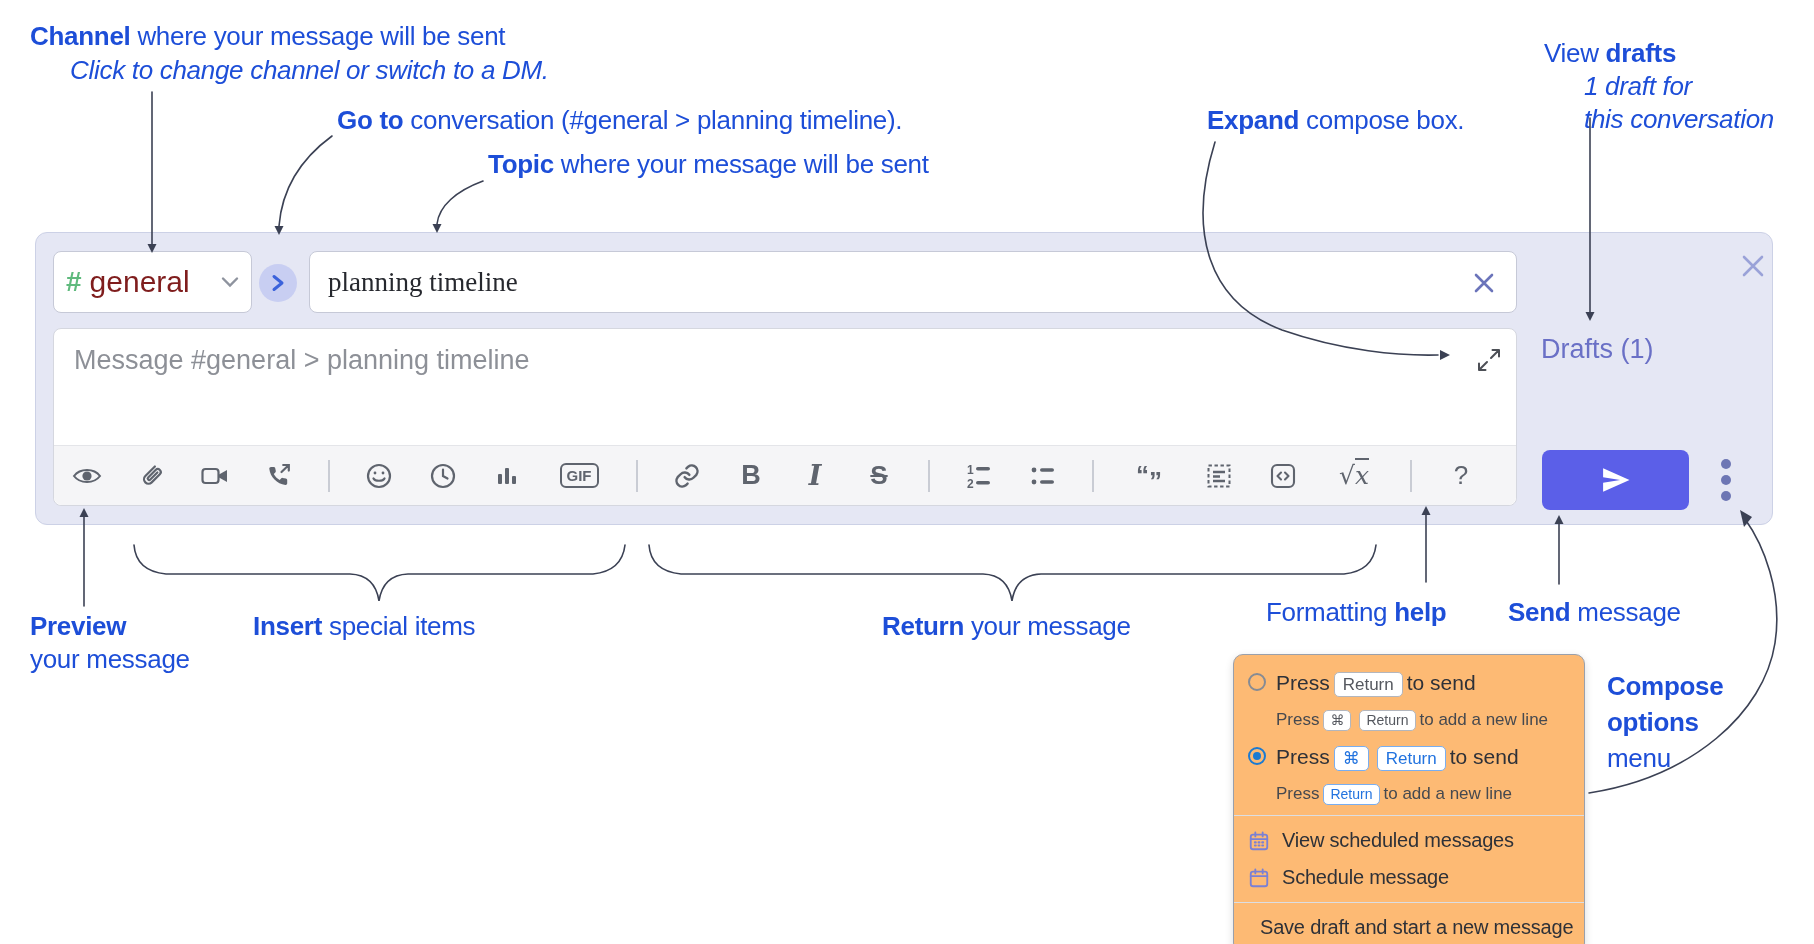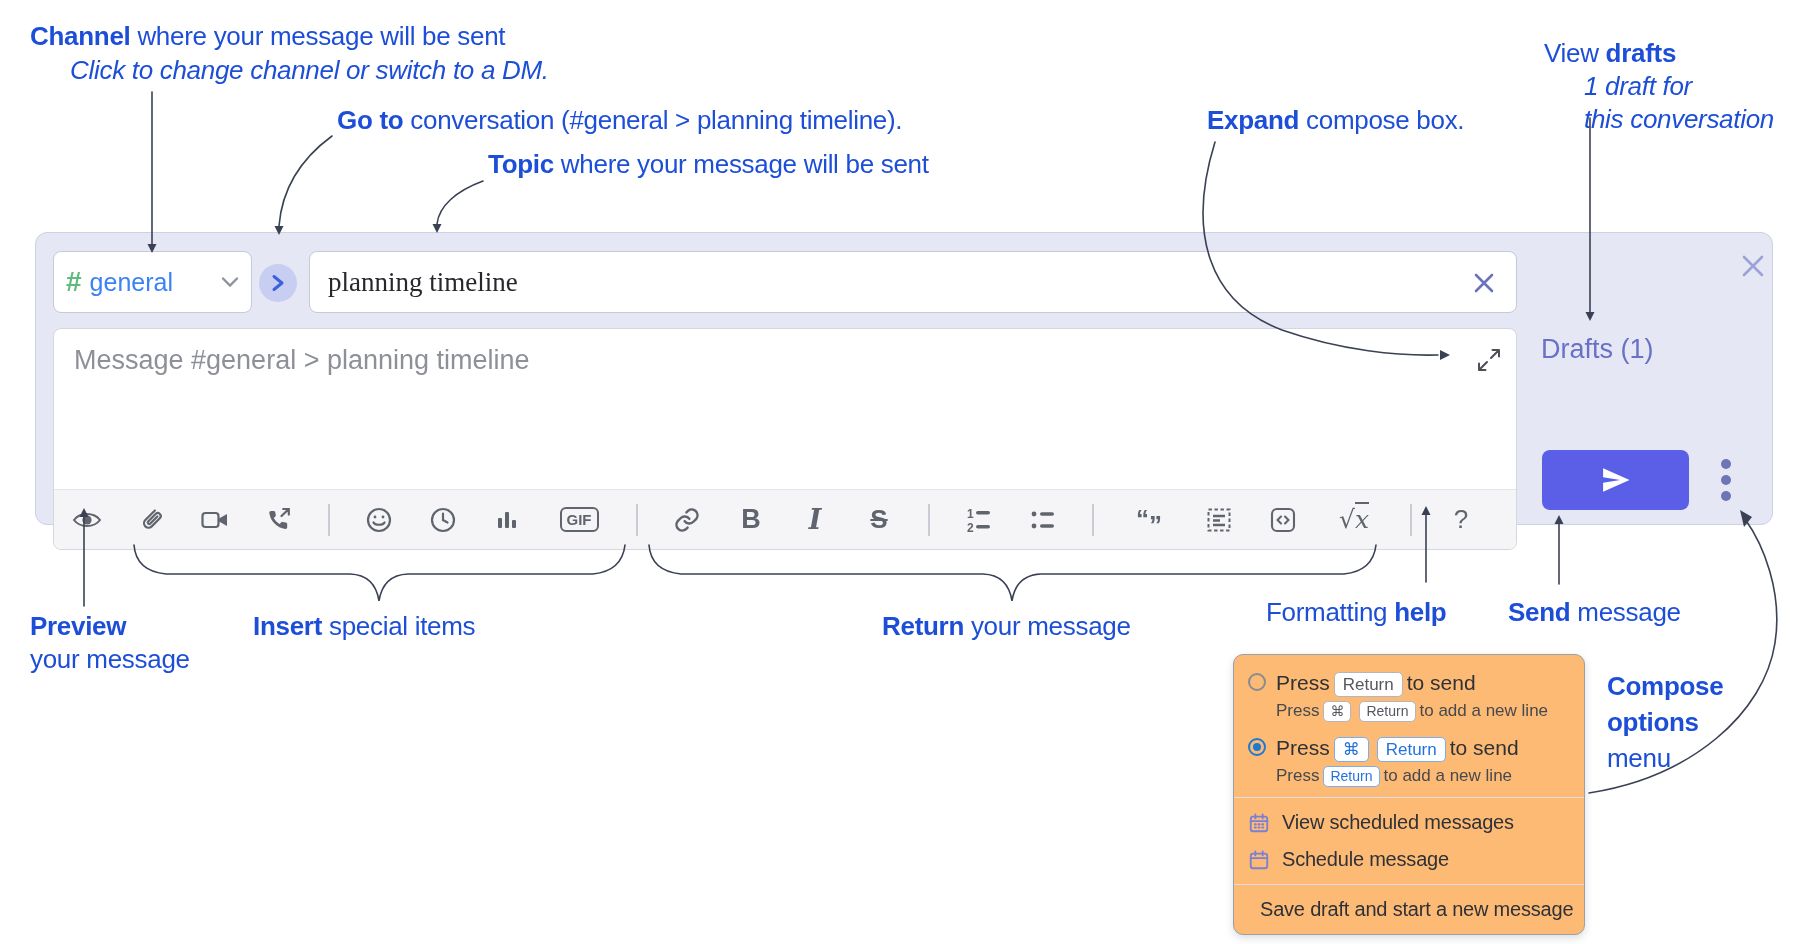--- a/index.html
+++ b/index.html
@@ -12,30 +12,30 @@
   .ann{font-size:26px;line-height:33px;letter-spacing:-0.3px;color:#1d4ed8;white-space:nowrap;}
   .ann b{font-weight:700;}
   .ann i{margin-left:40px;}
 
   
   .composer{left:35px;top:232px;width:1738px;height:293px;background:#e5e7f4;
             border:1px solid #ccd1e6;border-radius:12px;box-sizing:border-box;}
   .chip{left:52px;top:250px;width:199px;height:62px;background:#fff;border:1px solid #c6c9d7;
         border-radius:8px;box-sizing:border-box;display:flex;align-items:center;padding:0 12px;gap:8px;cursor:pointer;}
   .hash{color:#5fba7d;font-size:28px;font-weight:700;}
-  .chipname{color:#3b82f6;font-size:25px;}
+  .chipname{color:#7f1d1d;font-size:30px;}
   .chev{margin-left:auto;}
   .circle-btn{left:258px;top:263px;width:38px;height:38px;border-radius:50%;background:#c8cef2;
               display:flex;align-items:center;justify-content:center;cursor:pointer;}
   .topic{left:308px;top:250px;width:1208px;height:62px;background:#fff;border:1px solid #c6c9d7;
          border-radius:8px;box-sizing:border-box;}
   .topic input{width:100%;height:100%;border:none;outline:none;background:transparent;
                font-family:Liberation Serif, serif;font-size:27px;color:#26282e;padding:0 60px 0 18px;box-sizing:border-box;}
   .topic-clear{right:16px;top:15px;width:32px;height:32px;display:flex;align-items:center;justify-content:center;cursor:pointer;}
-  .msgbox{left:52px;top:327px;width:1464px;height:222px;background:#fff;border:1px solid #d5d7df;
+  .msgbox{left:52px;top:327px;width:1464px;height:178px;background:#fff;border:1px solid #d5d7df;
           border-radius:8px;box-sizing:border-box;}
   .msgbox textarea{width:100%;height:116px;border:none;outline:none;resize:none;background:transparent;
           font-family:"Liberation Sans",sans-serif;font-size:27px;color:#26282e;padding:16px 56px 0 20px;box-sizing:border-box;}
   .msgbox textarea::placeholder{color:#8d9097;opacity:1;}
   .expand-btn{right:10px;top:14px;width:34px;height:34px;display:flex;align-items:center;justify-content:center;cursor:pointer;}
   .toolbar{left:0;bottom:0;width:100%;height:60px;background:#f5f5f7;border-top:1px solid #e4e5e9;
            border-radius:0 0 8px 8px;display:flex;align-items:center;padding:0 18px;gap:34px;box-sizing:border-box;}
   .tb-btn{width:30px;height:44px;display:flex;align-items:center;justify-content:center;color:#5f646e;cursor:pointer;flex:none;}
   .tb-sep{width:2px;height:32px;background:#c9ccd4;flex:none;}
   .tb-B{font-size:27px;font-weight:800;color:#5f646e;}
@@ -54,21 +54,21 @@
   .close-btn{left:1731px;top:244px;width:42px;height:42px;display:flex;align-items:center;justify-content:center;cursor:pointer;}
 
   
   .popup{left:1233px;top:654px;width:352px;background:#fdba74;border:1.5px solid #9aa0ab;border-radius:10px;
          box-sizing:border-box;box-shadow:0 3px 8px rgba(0,0,0,.14);padding:12px 0 0 0;}
   .opt-row{display:flex;align-items:flex-start;padding:2px 14px 0 14px;margin-bottom:9px;cursor:pointer;}
   .radio{flex:none;width:18px;height:18px;border-radius:50%;border:2px solid #868b94;margin:4px 10px 0 0;box-sizing:border-box;position:relative;}
   .radio.sel{border-color:#1b7ad2;}
   .radio.sel::after{content:"";position:absolute;left:3px;top:3px;width:8px;height:8px;border-radius:50%;background:#1b7ad2;}
   .opt-main{font-size:21px;line-height:27px;color:#2e3138;}
-  .opt-sub{font-size:17px;line-height:24px;color:#46494f;margin-top:2px;}
+  .opt-sub{font-size:17px;line-height:24px;color:#46494f;margin-top:11px;}
   .key{display:inline-block;border:1.5px solid #b3b6bd;border-radius:5px;padding:0 8px;line-height:23px;
        font-size:17px;color:#55585f;background:#fff;margin:0 4px;}
   .key.sm{line-height:19px;font-size:14px;padding:0 6px;}
   .key.blue{border-color:#79aef0;color:#2273df;}
   .key.cmd{font-family:"DejaVu Sans",sans-serif;}
   .menu-sec{border-top:1px solid #dcdee2;padding:6px 0;}
   .menu-item{display:flex;align-items:center;gap:12px;padding:7px 14px;font-size:20px;letter-spacing:-0.2px;color:#2e3138;cursor:pointer;white-space:nowrap;}
 </style>
 </head>
 <body>

